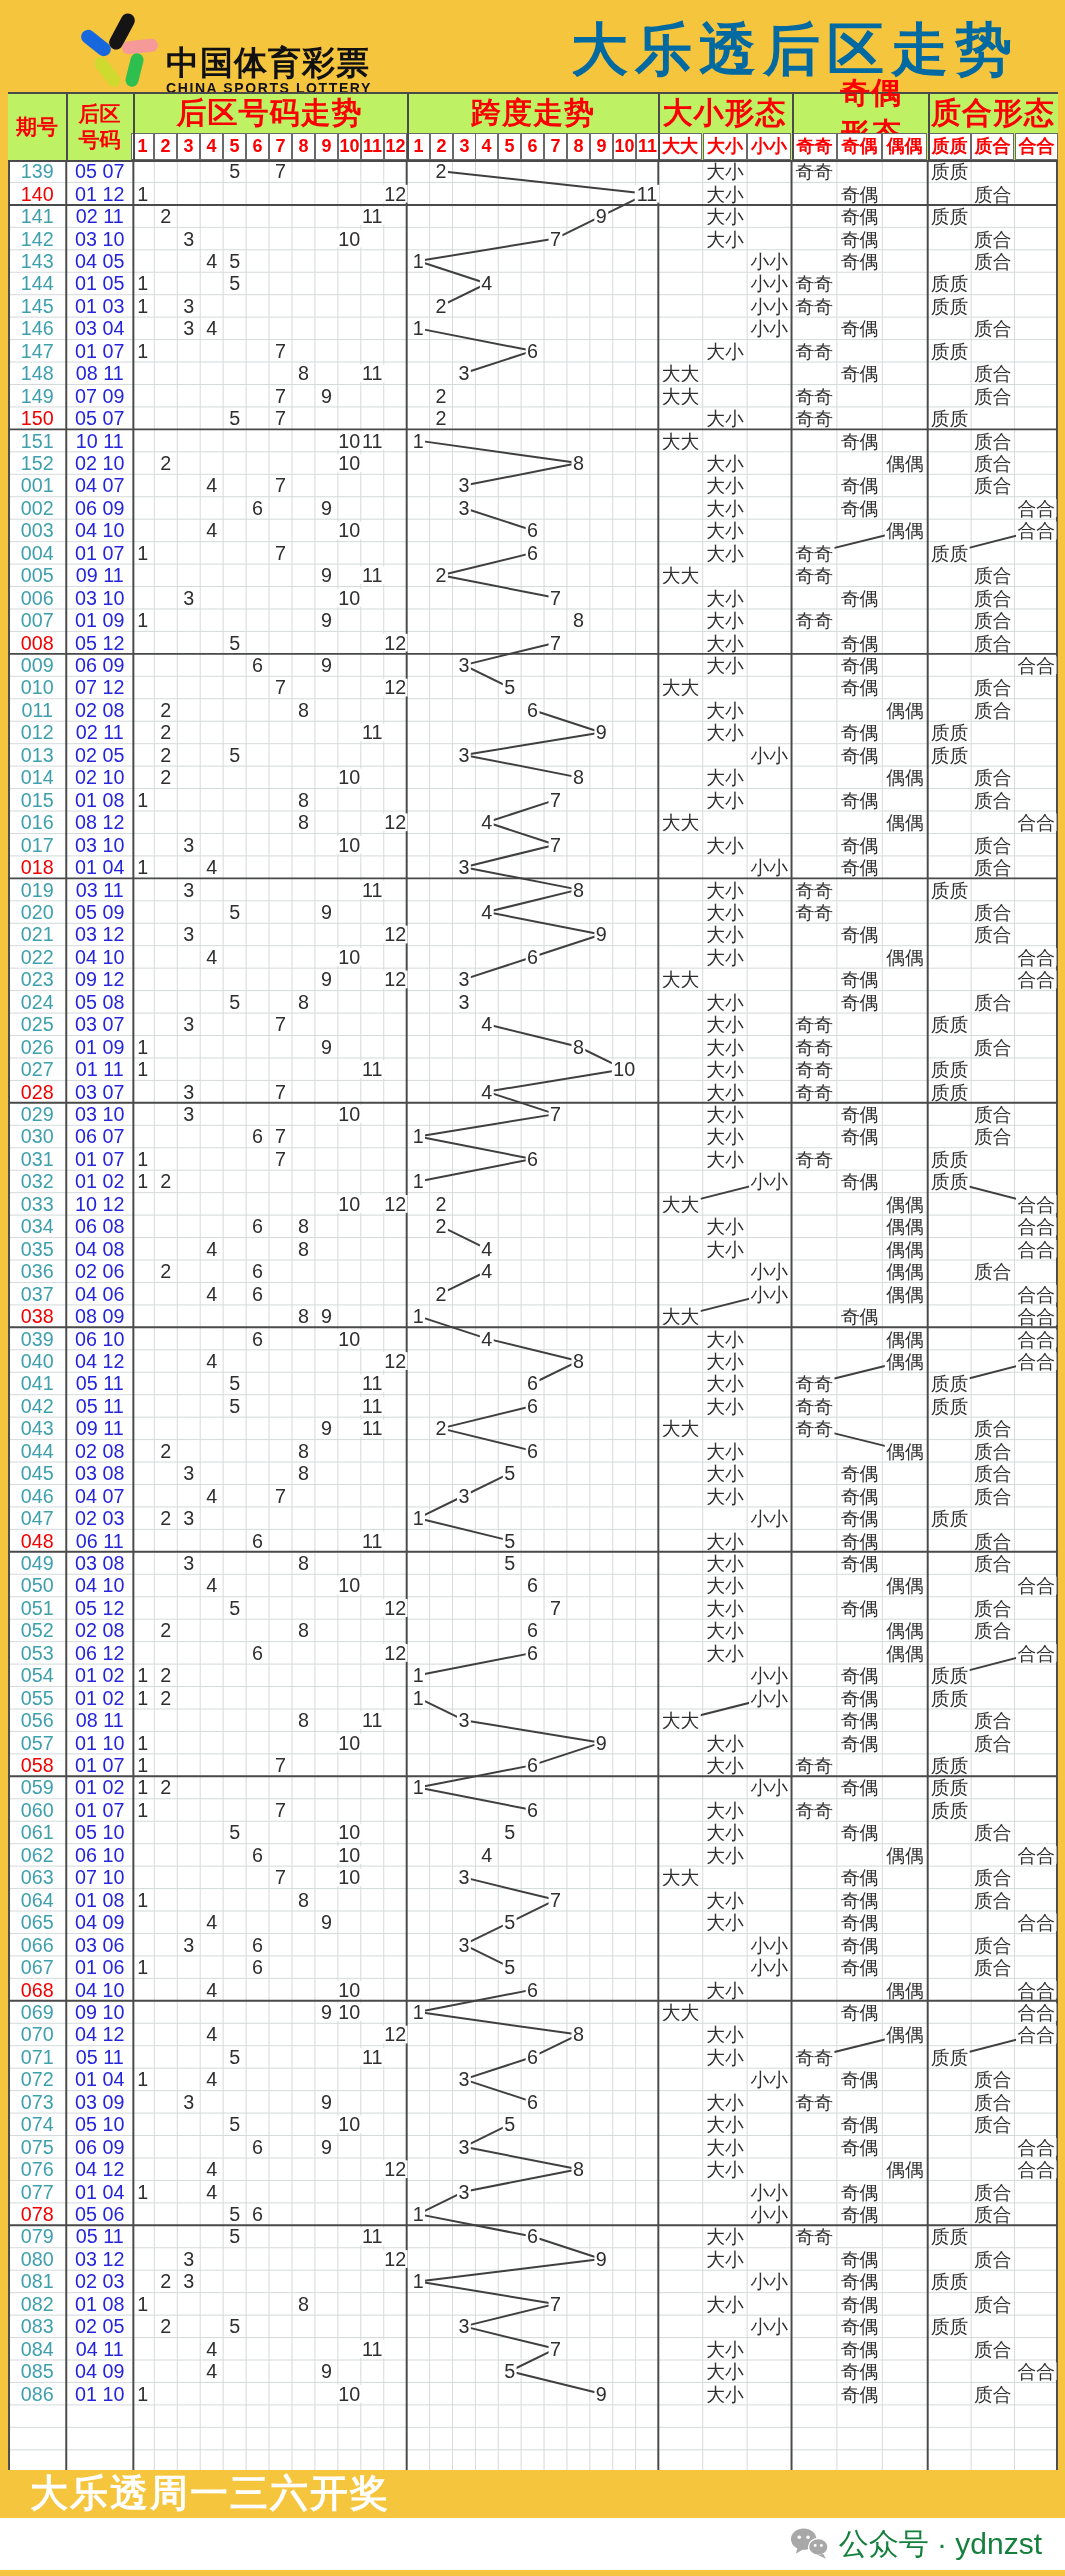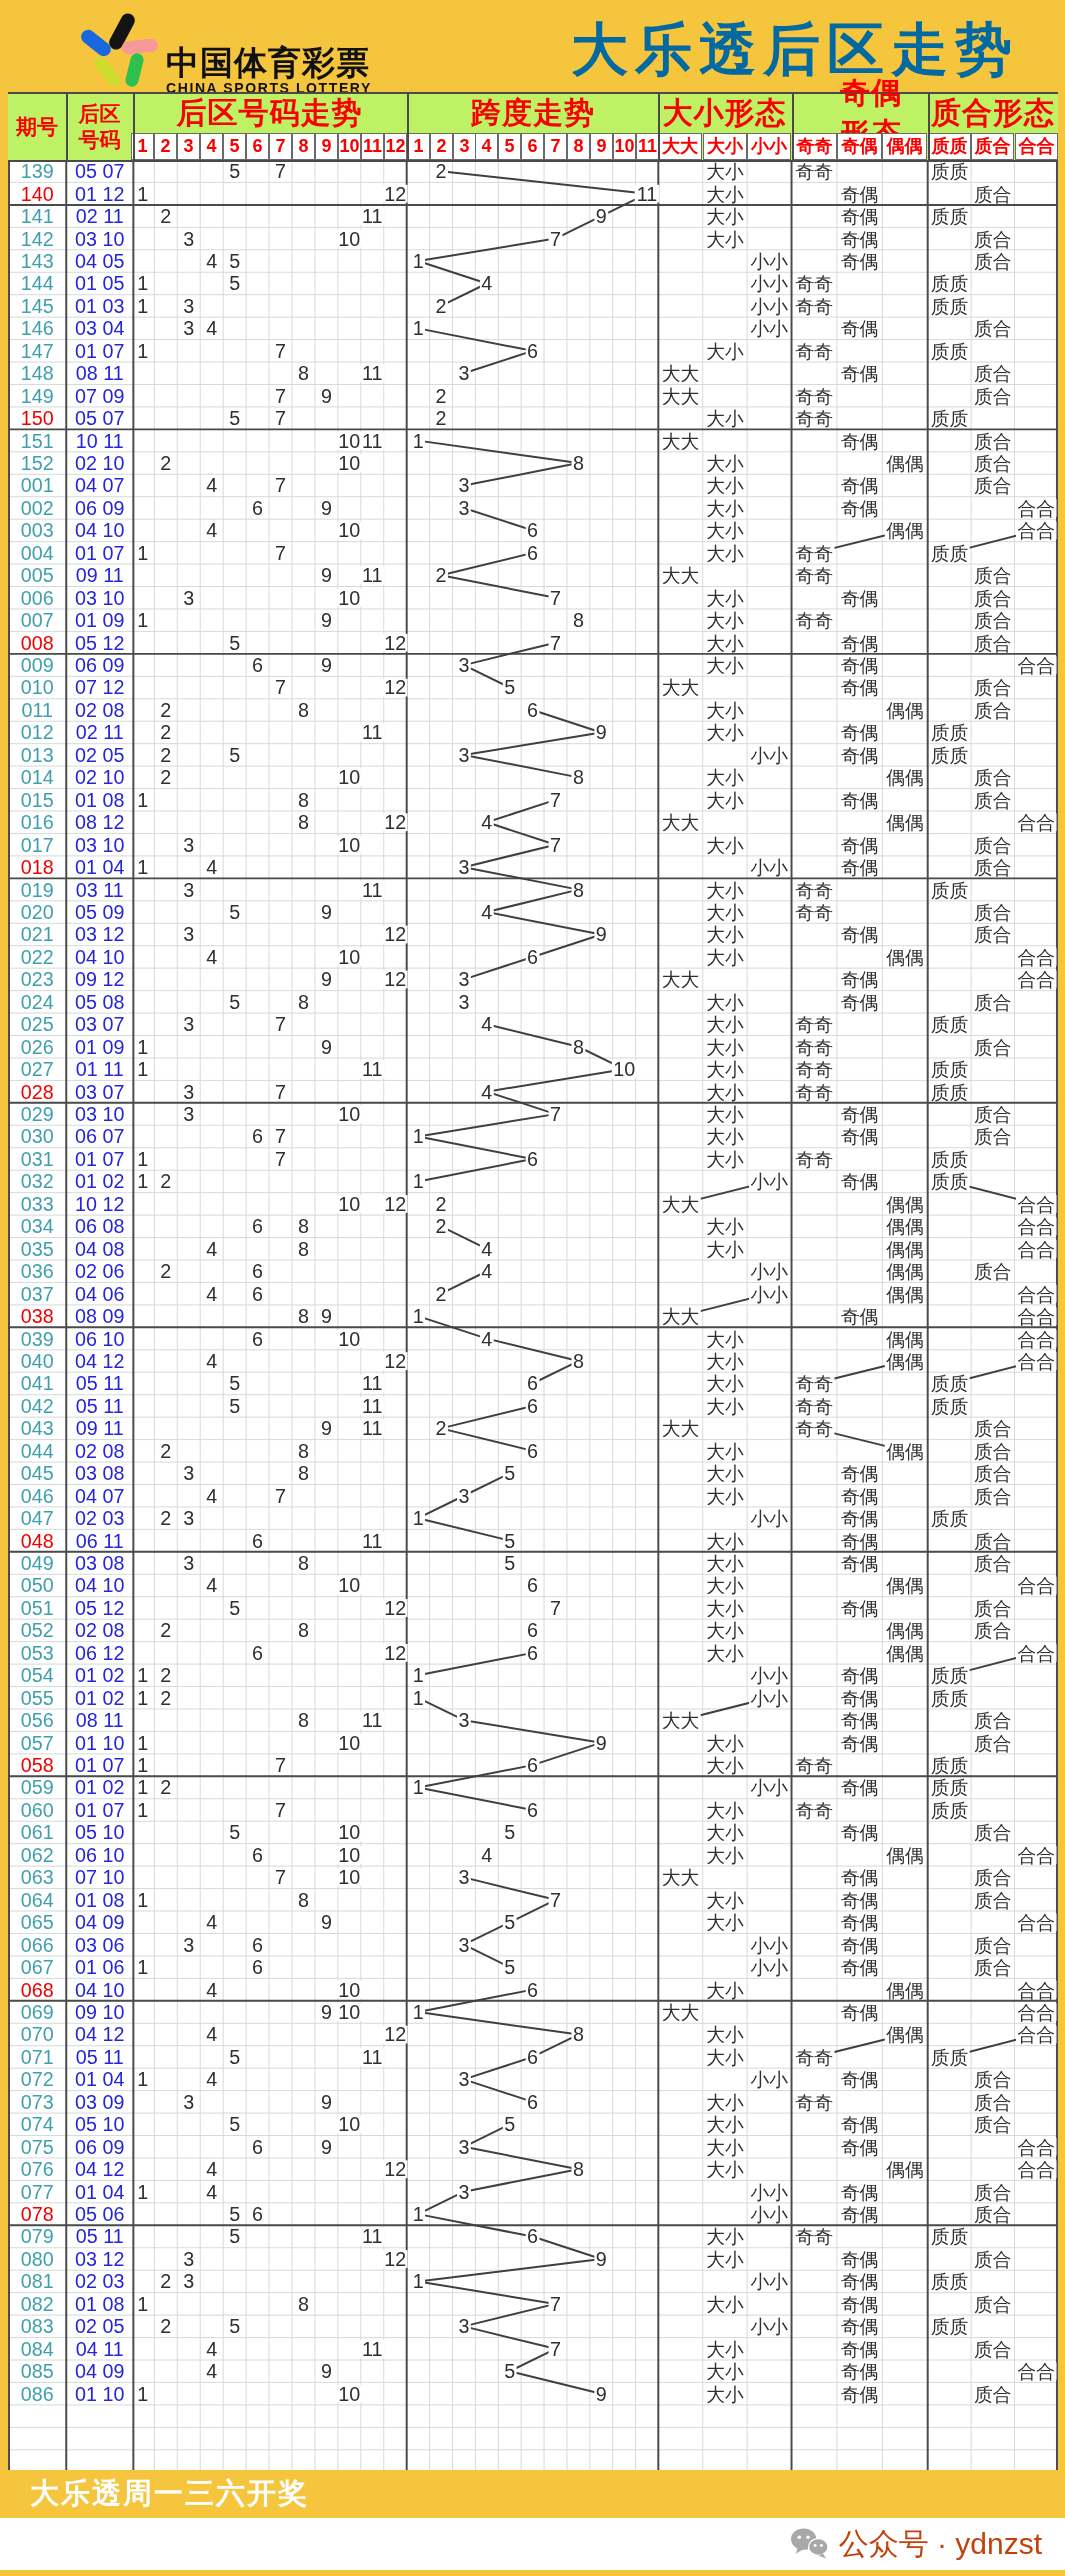--- a/index.html
+++ b/index.html
@@ -32,25 +32,25 @@
             color:#FA0000; font-weight:700; font-size:30px; letter-spacing:1px;font-family:Liberation Mono, monospace; }
   .hfull  { position:absolute; top:0; height:66px; display:flex; flex-direction:column; align-items:center;
             justify-content:center; color:#FA0000; font-weight:700; font-size:21px; line-height:26px; }
   .hcell  { position:absolute; top:39px; height:27px; border:1px solid #6A6A6A; background:#fff;
             color:#FA0000; font-weight:700; font-size:18px; text-align:center; line-height:24px; }
   .vline  { position:absolute; top:0; width:2px; height:66px; background:#4A4A4A; }
   #bodysvg { position:absolute; left:0; top:66px; }
 
   
   #banner { position:absolute; left:0; top:2470px; width:1066px; height:47px; background:#F6C53E;
-            color:#FFFFFF; font-size:29px; font-weight:800; line-height:47px; padding-left:30px;
+            color:#FFFFFF; font-size:38px; font-weight:800; line-height:47px; padding-left:30px;
             letter-spacing:2px; white-space:nowrap; }
   #wechat-strip { position:absolute; left:0; top:2518px; width:1066px; height:52px; background:#FFFFFF; }
   #wechat { position:absolute; right:24px; top:0; height:52px; display:flex; align-items:center; gap:10px;
-            color:#c2410c; font-size:30px; font-weight:500; }
+            color:#15803d; font-size:30px; font-weight:500; }
   #bottomstrip { position:absolute; left:0; top:2570px; width:1066px; height:6px; background:#F6C53E; }
 </style>
 </head>
 <body>
 
 <div id="app">
 
   <div id="topband">
     <div id="logo">
       <div id="logo-star">

